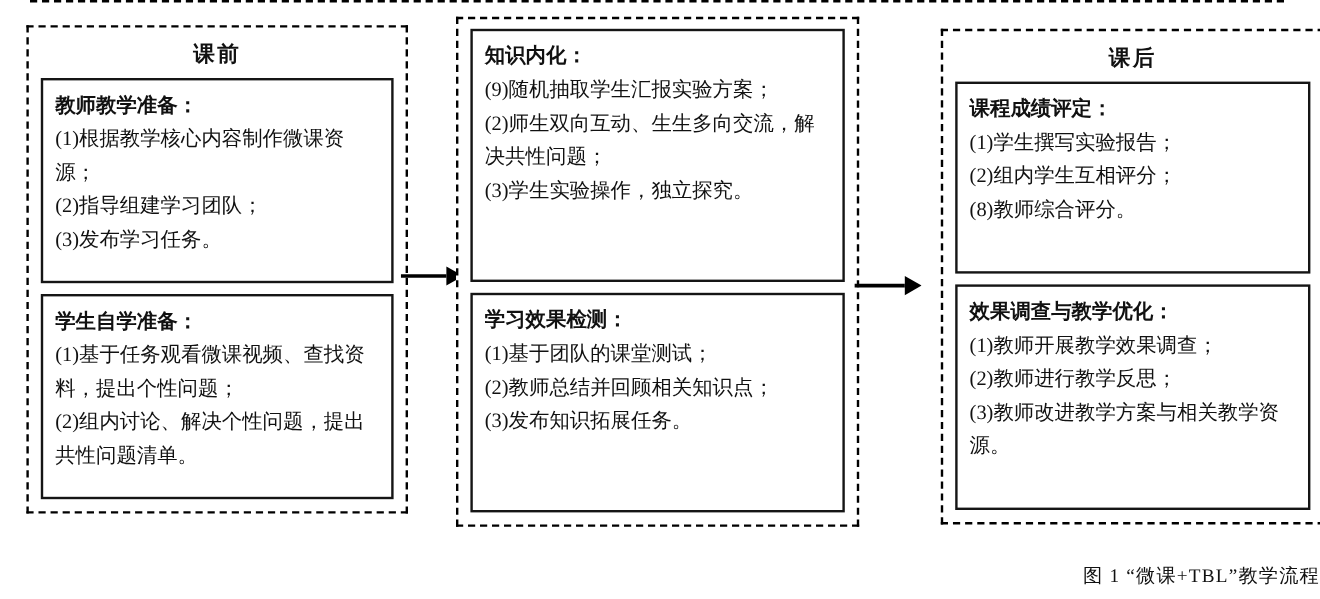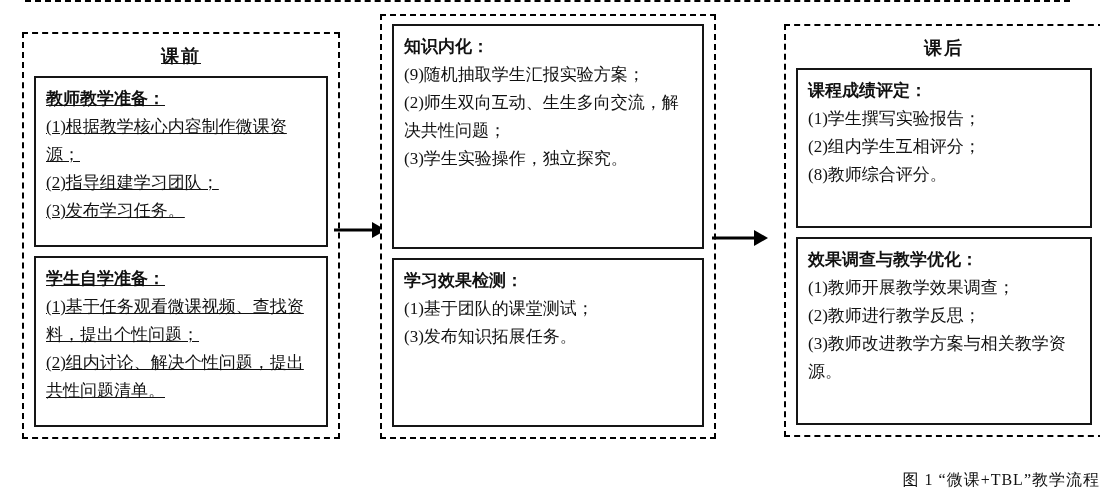--- a/index.html
+++ b/index.html
@@ -19,21 +19,21 @@
   }
 
   .column {
     position: absolute;
     border: 2px dashed #000;
     padding: 8px 10px 10px 10px;
     display: flex;
     flex-direction: column;
     background: #fff;
   }
-  .col-1 { left: 22px;  top: 32px; width: 318px; height: 407px; text-decoration: underline; }
+  .col-1 { left: 22px;  top: 21px; width: 318px; height: 407px; }
   .col-2 { left: 380px; top: 14px; width: 336px; height: 425px; }
   .col-3 { left: 784px; top: 24px; width: 320px; height: 413px; }
 
   .column-title {
     text-align: center;
     font-weight: bold;
     font-size: 18px;
     margin: 2px 0 8px 0;
     letter-spacing: 2px;
     flex: 0 0 auto;
@@ -93,20 +93,21 @@
   <div class="column col-2">
     <div class="box">
       <div class="box-title">知识内化：</div>
       <div class="box-item">(9)随机抽取学生汇报实验方案；</div>
       <div class="box-item">(2)师生双向互动、生生多向交流，解决共性问题；</div>
       <div class="box-item">(3)学生实验操作，独立探究。</div>
     </div>
     <div class="box">
       <div class="box-title">学习效果检测：</div>
       <div class="box-item">(1)基于团队的课堂测试；</div>
+      <div class="box-item">(2)教师总结并回顾相关知识点；</div>
       <div class="box-item">(3)发布知识拓展任务。</div>
     </div>
   </div>
 
   <div class="flow-arrow" style="left:712px; top:228px;">
     <svg width="56" height="20" viewBox="0 0 56 20" aria-hidden="true">
       <line x1="0" y1="10" x2="42" y2="10" stroke="#000" stroke-width="3"></line>
       <polygon points="42,2 56,10 42,18" fill="#000"></polygon>
     </svg>
   </div>

